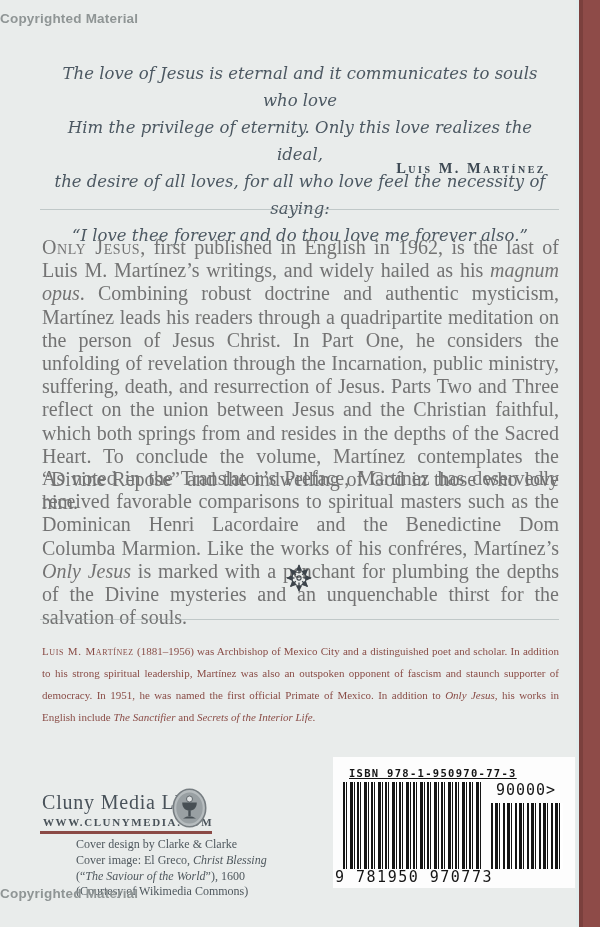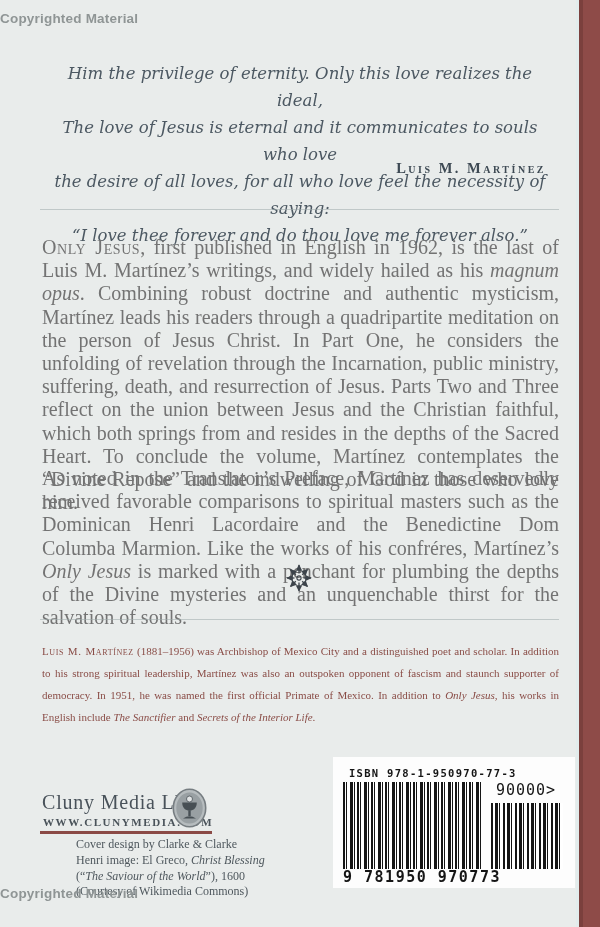--- a/index.html
+++ b/index.html
@@ -66,32 +66,32 @@
     position:absolute;top:837px;left:42px;width:250px;
     font-size:12px;line-height:15.8px;color:#4e575d;margin-left:34px;
   }
   .barcode-box{
     position:absolute;top:757px;left:333px;width:242px;height:131px;
     background:#fdfdfd;
   }
   .isbn-label{
     position:absolute;top:10px;left:16px;
     font-family:"DejaVu Sans Mono", monospace;font-weight:bold;
-    font-size:10.5px;letter-spacing:1.3px;color:#151515;white-space:nowrap;
+    font-size:10.5px;letter-spacing:1.3px;color:#151515;white-space:nowrap;text-decoration:underline;
   }
   .bars-main{
     position:absolute;top:25px;left:10px;width:138px;height:87px;
     background:repeating-linear-gradient(90deg,
       #151515 0 2px,#fff 2px 3px,#151515 3px 4px,#fff 4px 7px,
       #151515 7px 10px,#fff 10px 11px,#151515 11px 12px,#fff 12px 14px);
   }
   .digits-main{
-    position:absolute;top:111px;left:10px;width:152px;text-align:center;
+    position:absolute;top:111px;left:2px;width:152px;text-align:center;
     font-family:"DejaVu Sans Mono", monospace;font-size:15px;
-    letter-spacing:1.5px;color:#151515;white-space:nowrap;font-weight:bold;
+    letter-spacing:1.5px;color:#151515;white-space:nowrap;
   }
   .addon-label{
     position:absolute;top:24px;left:152px;width:82px;text-align:center;
     font-family:"DejaVu Sans Mono", monospace;font-size:15px;
     letter-spacing:1px;color:#151515;white-space:nowrap;
   }
   .bars-addon{
     position:absolute;top:46px;left:158px;width:72px;height:66px;
     background:repeating-linear-gradient(90deg,
       #151515 0 2px,#fff 2px 4px,#151515 4px 7px,#fff 7px 8px,
@@ -101,22 +101,22 @@
 </head>
 <body>
 
 <div class="page">
 
   <div class="spine-stripe"></div>
 
   <div class="copyright top">Copyrighted Material</div>
 
   <div class="quote">
+    <div>The love of Jesus is eternal and it communicates to souls who love</div>
     <div>Him the privilege of eternity. Only this love realizes the ideal,</div>
-    <div>The love of Jesus is eternal and it communicates to souls who love</div>
     <div>the desire of all loves, for all who love feel the necessity of saying:</div>
     <div>“I love thee forever and do thou love me forever also.”</div>
   </div>
 
   <div class="attribution">Luis M. Martínez</div>
 
   <div class="rule r1"></div>
 
   <p class="para p1"><span class="smallcaps">Only Jesus</span><span>, first published in English in 1962, is the last of Luis M. Martínez’s writings, and widely hailed as his </span><span class="it">magnum opus</span><span>. Combining robust doctrine and authentic mysticism, Martínez leads his readers through a quadripartite meditation on the person of Jesus Christ. In Part One, he considers the unfolding of revelation through the Incarnation, public ministry, suffering, death, and resurrection of Jesus. Parts Two and Three reflect on the union between Jesus and the Christian faithful, which both springs from and resides in the depths of the Sacred Heart. To conclude the volume, Martínez contemplates the “Divine Repose” and the indwelling of God in those who love him.</span></p>
 
@@ -154,21 +154,21 @@
     <circle cx="17.5" cy="11" r="3" fill="#e2e5e6" stroke="#474f54" stroke-width="0.8"></circle>
     <path d="M10.2 14.5 h14.6 c0 5 -3 8.2 -7.3 8.2 c-4.3 0 -7.3 -3.2 -7.3 -8.2 z" fill="#474f54"></path>
     <rect x="16.3" y="22.4" width="2.4" height="5.6" fill="#474f54"></rect>
     <path d="M11 30.5 q6.5 -4.4 13 0 z" fill="#474f54"></path>
   </svg>
 
   <div class="pub-rule"></div>
 
   <div class="credits">
     <div><span>Cover design by Clarke &amp; Clarke</span></div>
-    <div><span>Henri image: El Greco, </span><span class="it">Christ Blessing</span></div>
+    <div><span>Cover image: El Greco, </span><span class="it">Christ Blessing</span></div>
     <div><span>(“</span><span class="it">The Saviour of the World</span><span>”), 1600</span></div>
     <div><span>(Courtesy of Wikimedia Commons)</span></div>
   </div>
 
   <div class="barcode-box">
     <div class="isbn-label">ISBN 978-1-950970-77-3</div>
     <div class="bars-main"></div>
     <div class="digits-main">9 781950 970773</div>
     <div class="addon-label">90000&gt;</div>
     <div class="bars-addon"></div>

